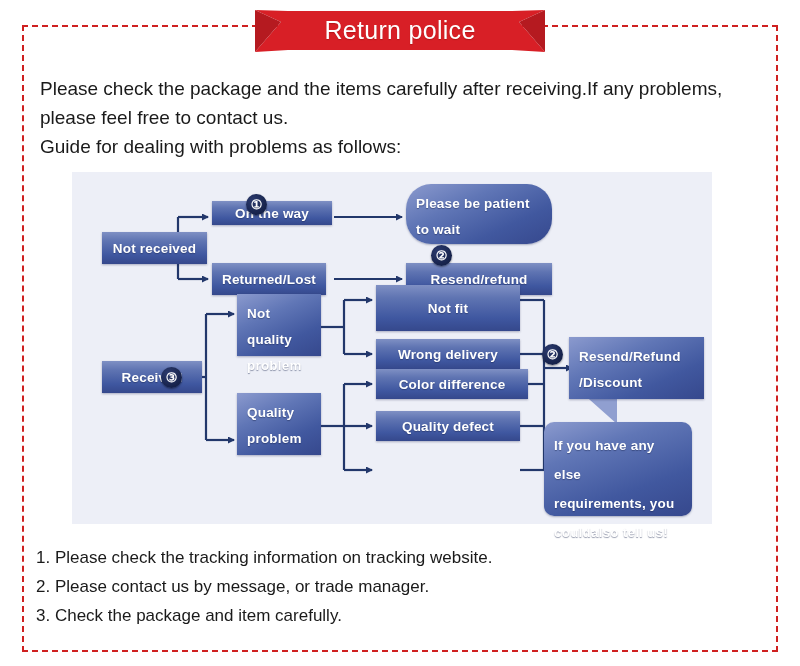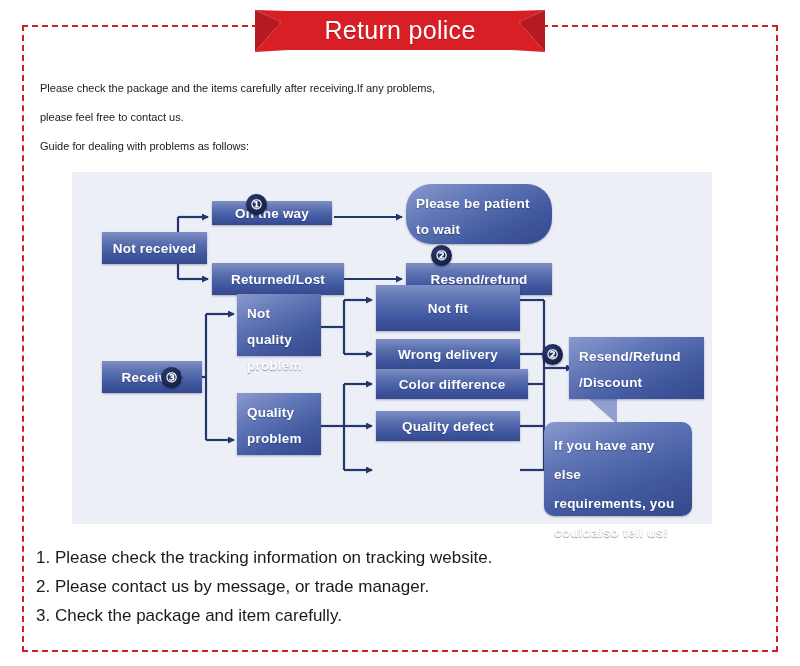--- a/index.html
+++ b/index.html
@@ -24,21 +24,21 @@
   .ribbon-label{
     position:absolute;left:0;top:0;width:290px;height:52px;
     display:flex;align-items:center;justify-content:center;
     color:#ffffff;font-size:25px;letter-spacing:.3px;
     text-shadow:0 1px 1px rgba(120,0,0,.35);
   }
 
   
   .intro{
     position:absolute;left:40px;top:74px;width:730px;
-    font-size:11px;color:#1a1a1a;line-height:29px;
+    font-size:19px;color:#1a1a1a;line-height:29px;
   }
   .intro div{white-space:nowrap;}
 
   
   .chart{
     position:absolute;left:72px;top:172px;width:640px;height:352px;
     background:#edeff7;
   }
   .chart-inner{position:absolute;inset:0;}
 
@@ -155,21 +155,21 @@
       </svg>
 
       <div class="box center" style="left:30px;top:60px;width:105px;height:32px;justify-content:center;">
         <span>Not received</span>
       </div>
 
       <div class="box center" style="left:140px;top:29px;width:120px;height:24px;">
         <span>On the way</span>
       </div>
 
-      <div class="box center" style="left:140px;top:91px;width:132px;height:32px;">
+      <div class="box center" style="left:140px;top:91px;width:114px;height:32px;">
         <span>Returned/Lost</span>
       </div>
 
       <div class="box two-line" style="left:334px;top:12px;width:146px;height:60px;border-radius:25px;">
         <div>Please be patient</div>
         <div>to wait</div>
       </div>
 
       <div class="box center" style="left:334px;top:91px;width:146px;height:32px;">
         <span>Resend/refund</span>

